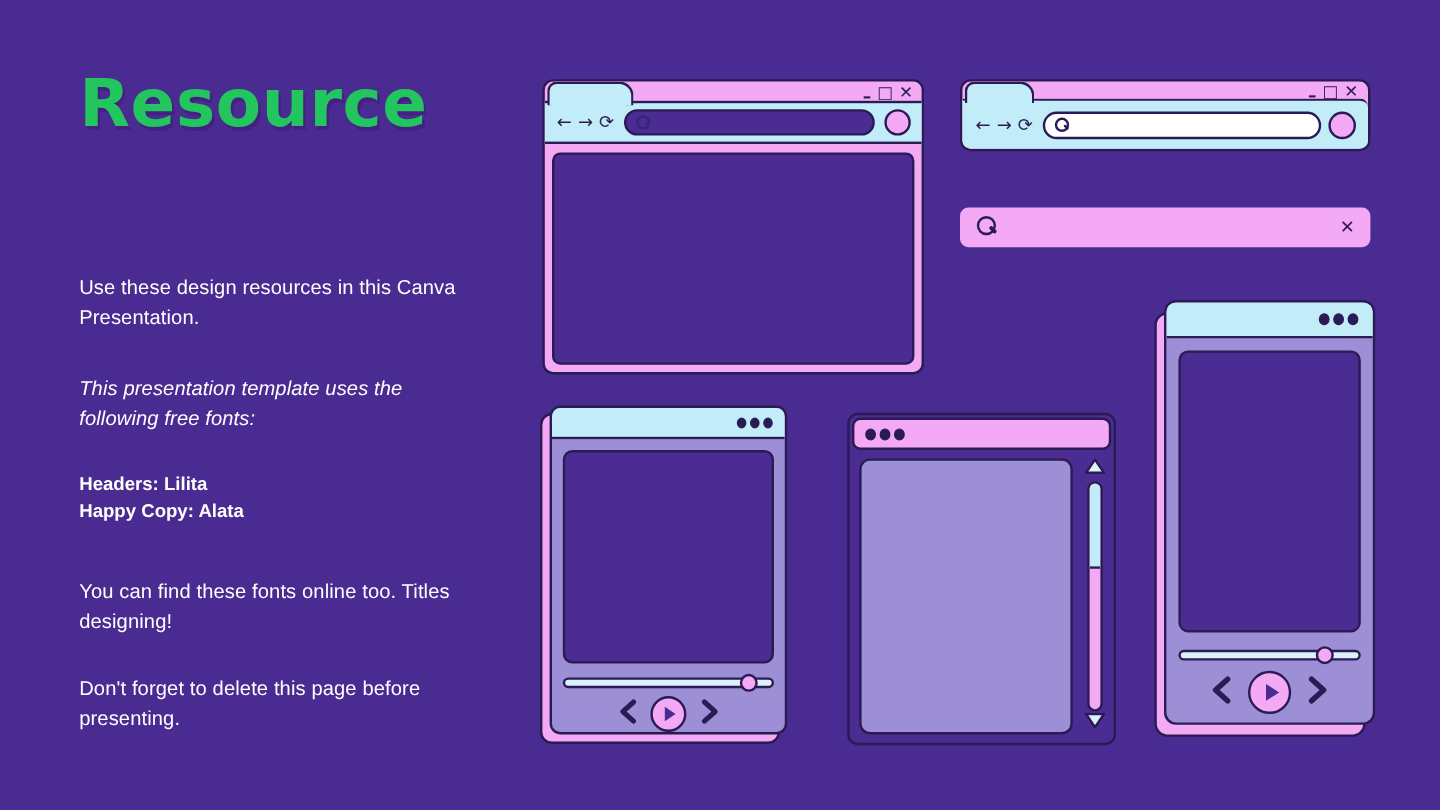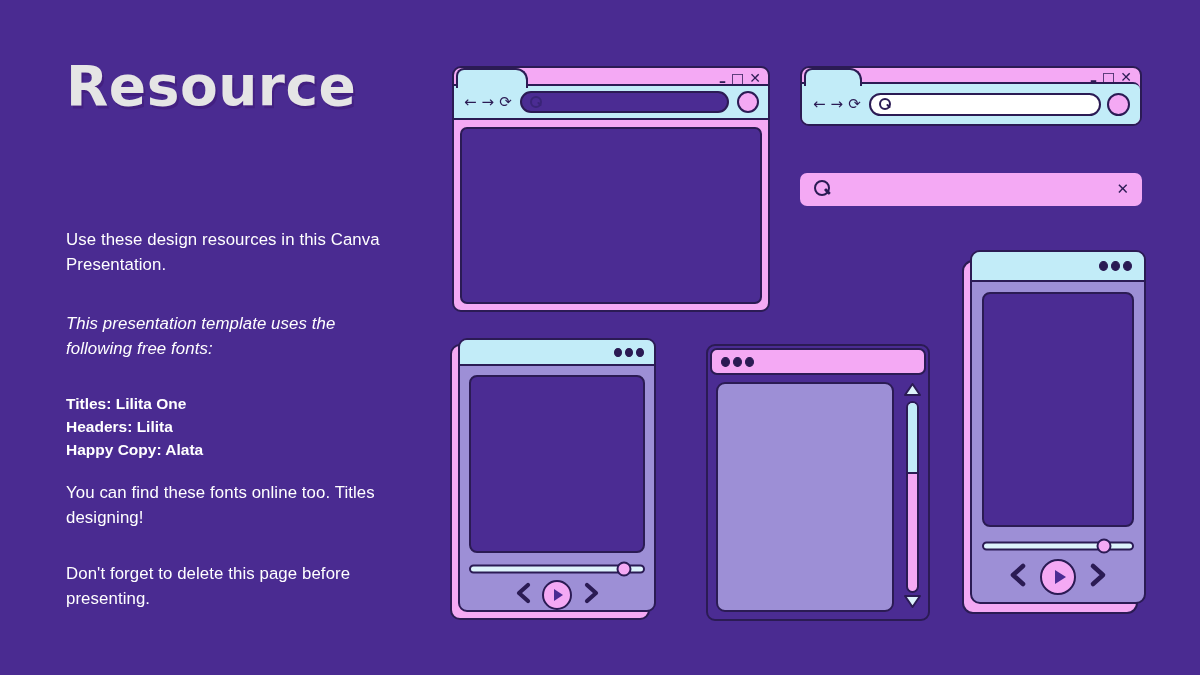--- a/index.html
+++ b/index.html
@@ -20,21 +20,21 @@
     position: absolute;
     left: 66px; top: 46px;
     width: 360px;
   }
   .page-title {
     font-family: "DejaVu Sans", sans-serif;
     font-weight: 700;
     font-size: 55px;
     line-height: 1.48;
     letter-spacing: 0.5px;
-    color: #e5e5e5;
+    color: #22c55e;
     text-shadow: 2px 3px 0 rgba(60,20,110,0.45);
   }
   .body-block {
     color: #ffffff;
     font-size: 16.8px;
     line-height: 1.5;
     font-weight: 400;
     letter-spacing: 0.1px;
   }
   .body-block.b1 { position: absolute; top: 181px; left: 0; width: 340px; }
@@ -321,21 +321,20 @@
 
   <div id="left-col">
     <div class="page-title">
       <div>Resource</div>
     </div>
 
     <div class="body-block b1">Use these design resources in this Canva Presentation.</div>
     <div class="body-block b2">This presentation template uses the following free fonts:</div>
 
     <div class="fonts-list">
-      <div>Titles: Lilita One</div>
       <div>Headers: Lilita</div>
       <div>Happy Copy: Alata</div>
     </div>
 
     <div class="body-block b3">You can find these fonts online too. Titles designing!</div>
     <div class="body-block b4">Don't forget to delete this page before presenting.</div>
   </div>
 
   <div class="mock" id="win-large">
     <div class="chrome-shell"></div>

